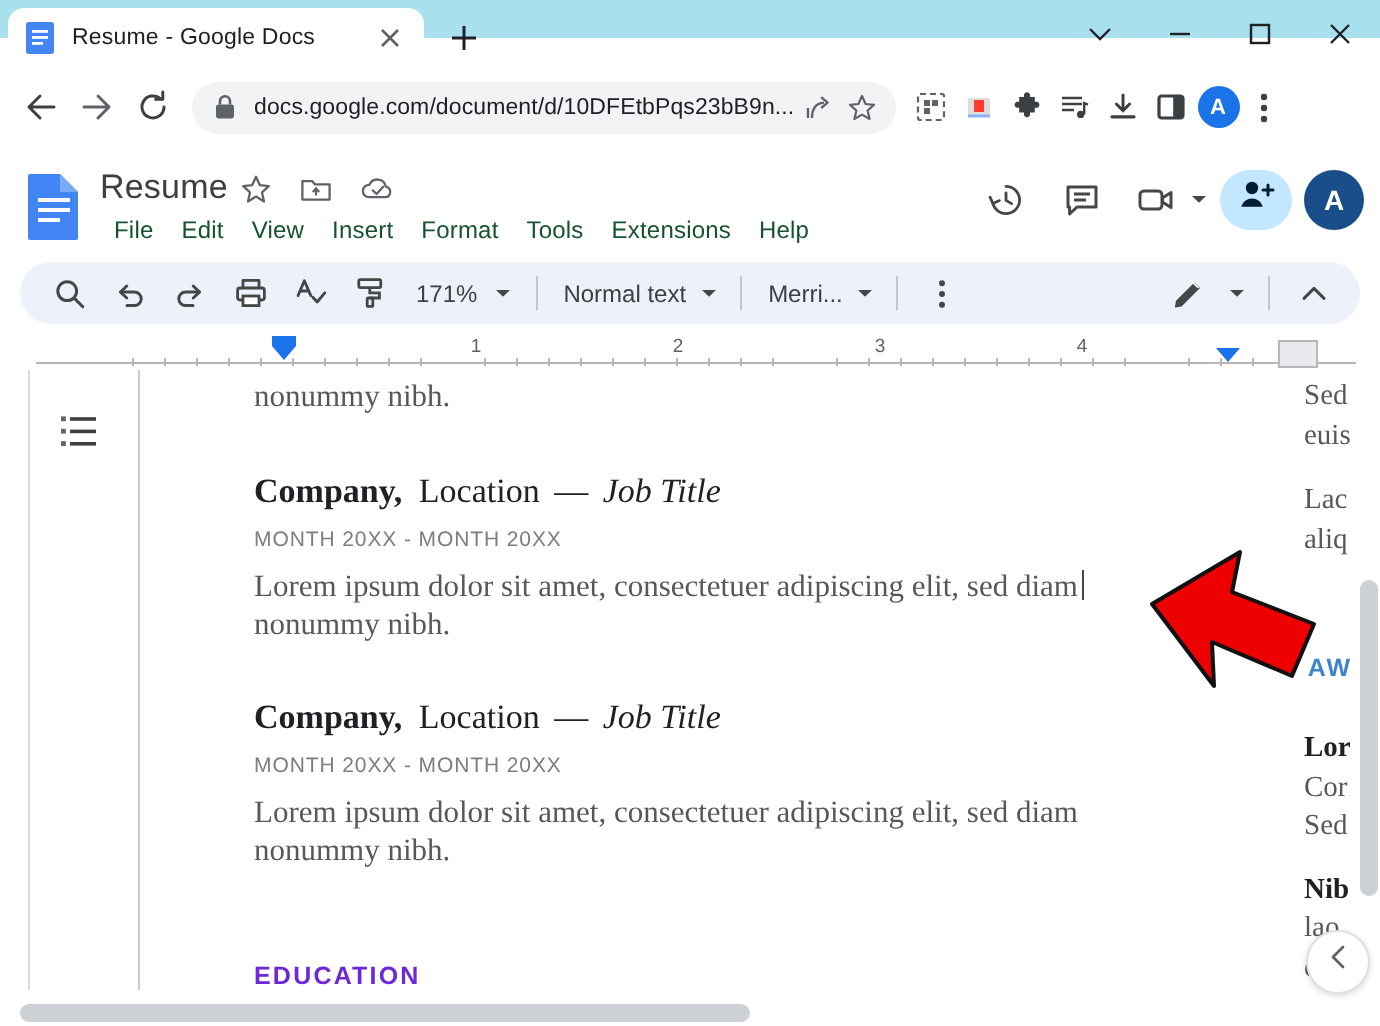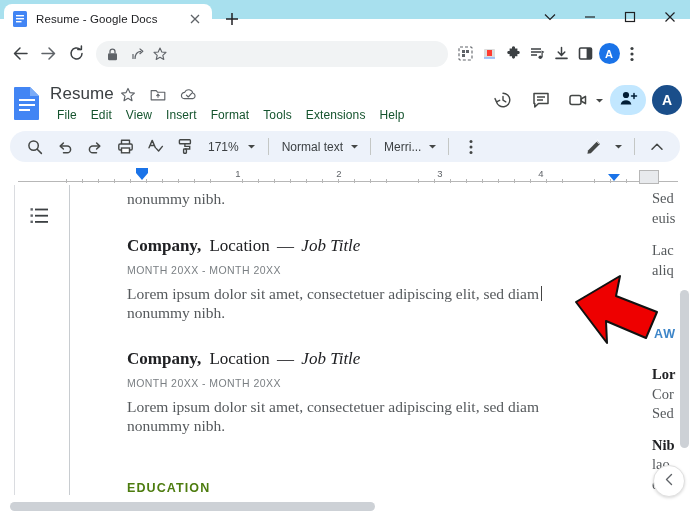--- a/index.html
+++ b/index.html
@@ -200,21 +200,21 @@
     font-size: 17px; line-height: 22px; color: #202124;
     font-family: "Liberation Serif", serif; white-space: nowrap;
   }
   .job-head b { font-weight: bold; }
   .job-head i { font-style: italic; }
   .dates {
     font-size: 10.5px; color: #7a7f83; letter-spacing: .45px;
     font-family: "Liberation Sans", sans-serif; line-height: 16px;
   }
   .section-head {
-    font-size: 12.5px; font-weight: bold; color: #4d7c0f;
+    font-size: 12.5px; font-weight: bold; color: #6d28d9;
     letter-spacing: 1.1px; font-family: "Liberation Sans", sans-serif;
   }
   .caret {
     display: inline-block; width: 1px; height: 15px; background: #444;
     vertical-align: -2px; margin-left: 2px;
   }
 
   
   .right-col {
     position: absolute; left: 652px; top: 0; width: 26px; height: 310px; overflow: hidden;
@@ -322,20 +322,21 @@
           <path d="M13.4 1 L13.4 4.6 L9.8 4.6" stroke="#3c4043" stroke-width="1.5" fill="none" stroke-linecap="round" stroke-linejoin="round"></path>
         </svg>
     </div>
     <div class="omnibox">
       <span class="lock">
         <svg width="11" height="13" viewBox="0 0 11 13">
             <rect x="1" y="5.2" width="9" height="7" rx="1.2" fill="#5f6368"></rect>
             <path d="M3 5.2 V3.6 a2.5 2.5 0 0 1 5 0 V5.2" stroke="#5f6368" stroke-width="1.3" fill="none"></path>
           </svg>
       </span>
+      <span class="url">docs.google.com/document/d/10DFEtbPqs23bB9n...</span>
       <span class="omni-ico">
         <svg width="14" height="14" viewBox="0 0 14 14">
             <path d="M4 12 C4 6 7 4.5 10 4.3" stroke="#5f6368" stroke-width="1.2" fill="none"></path>
             <path d="M8.6 1.6 L11.8 4.3 L8.6 7" stroke="#5f6368" stroke-width="1.2" fill="none" stroke-linejoin="round"></path>
             <path d="M2 12 V7" stroke="#5f6368" stroke-width="1.2"></path>
           </svg>
       </span>
       <span class="omni-ico">
         <svg width="14" height="14" viewBox="0 0 14 14">
             <path d="M7 1 L8.8 5 L13 5.4 L9.8 8.3 L10.8 12.5 L7 10.3 L3.2 12.5 L4.2 8.3 L1 5.4 L5.2 5 Z" stroke="#5f6368" stroke-width="1.1" fill="none" stroke-linejoin="round"></path>

